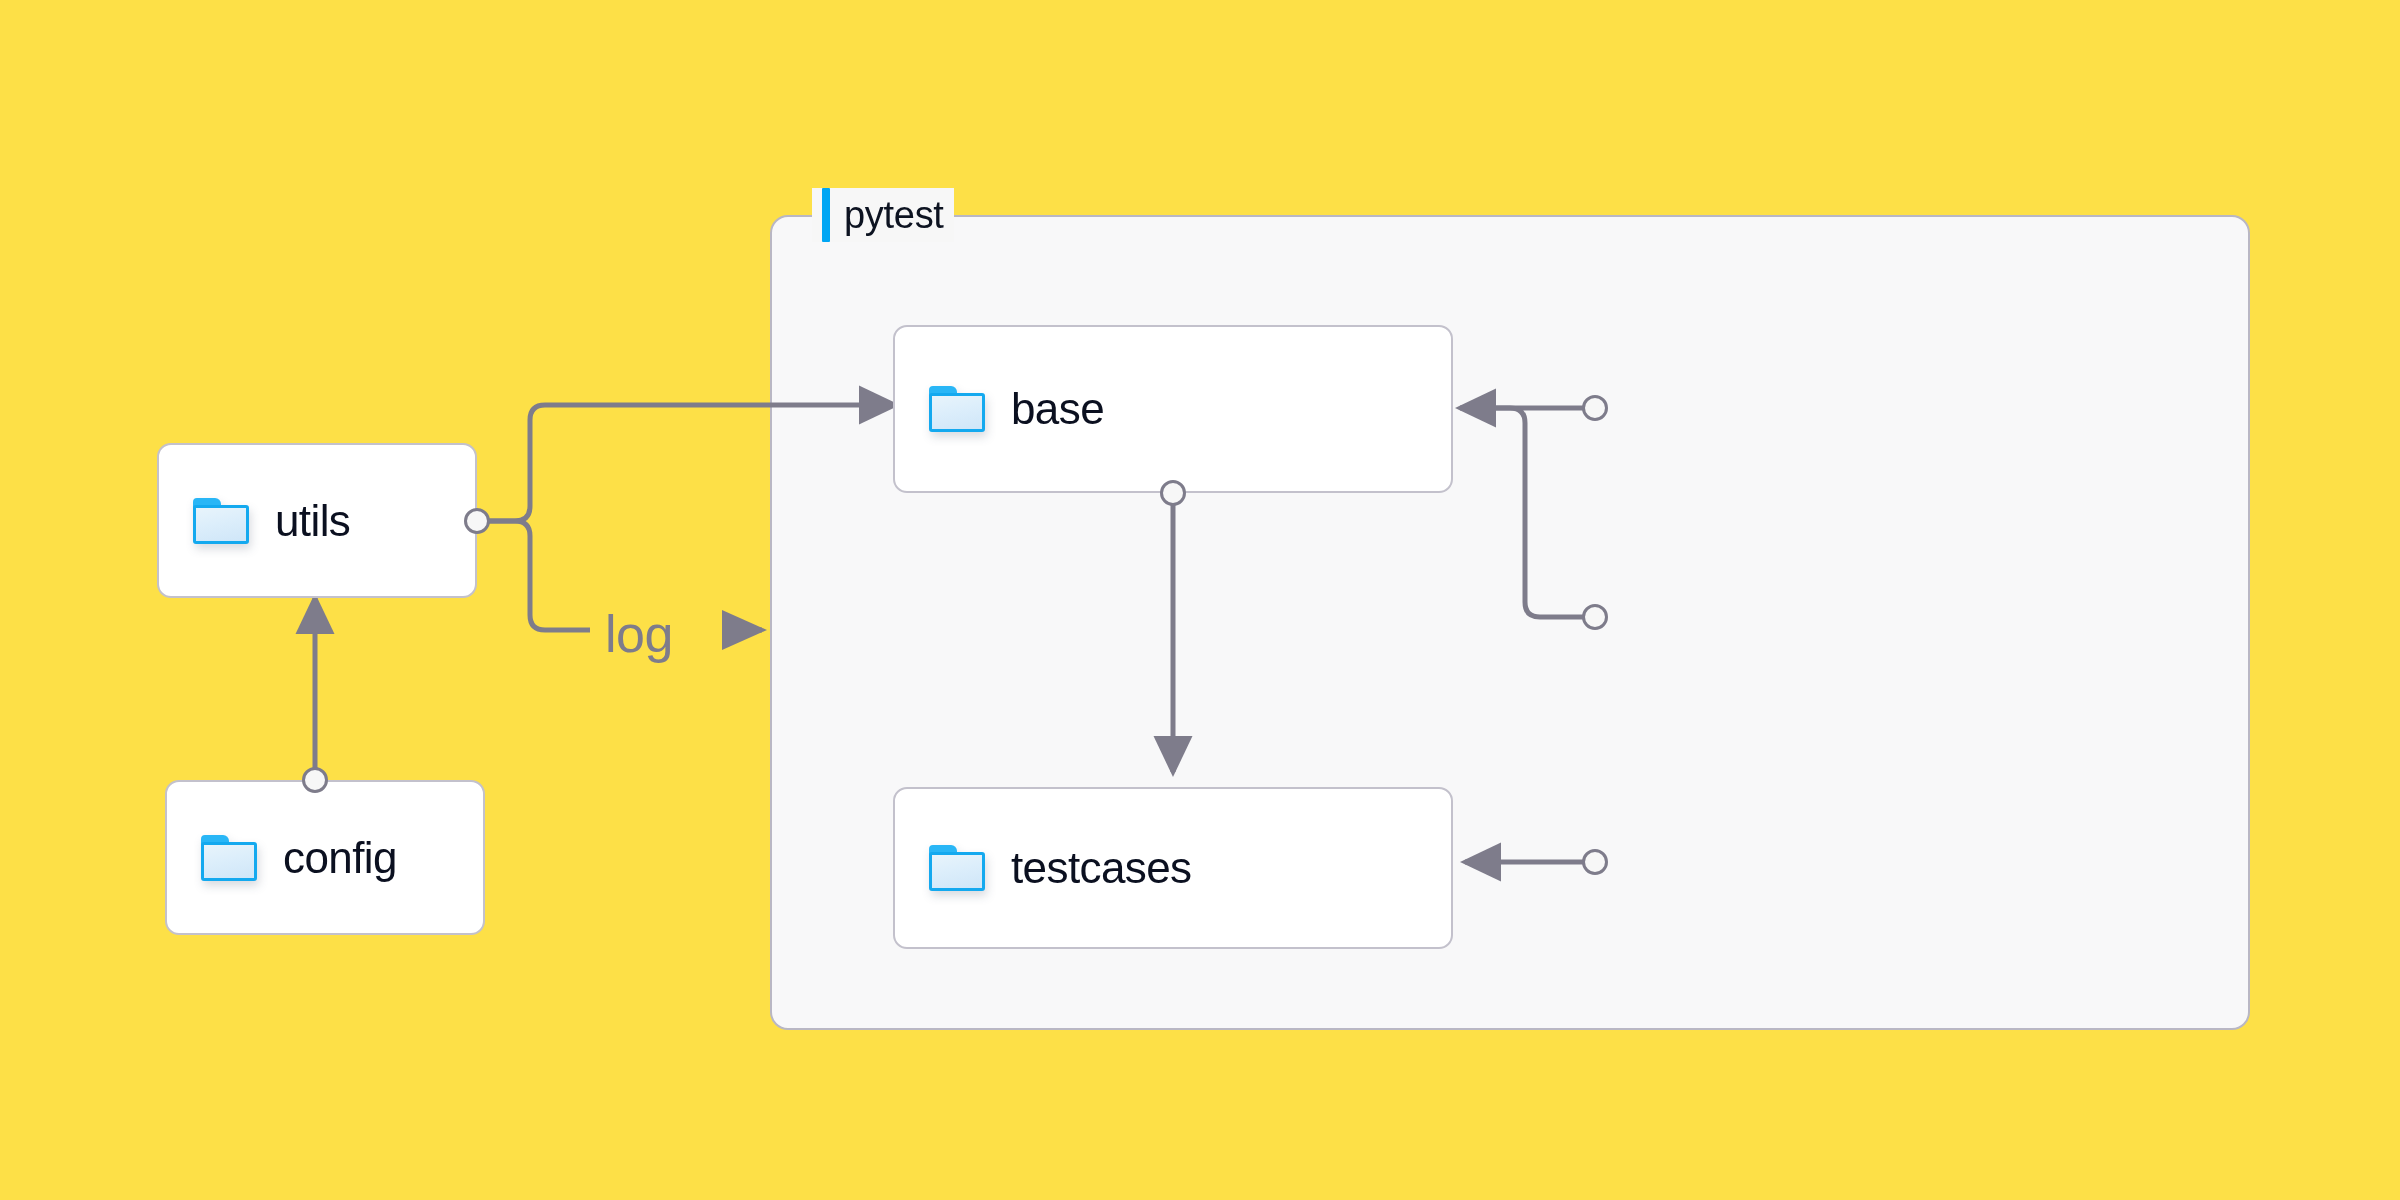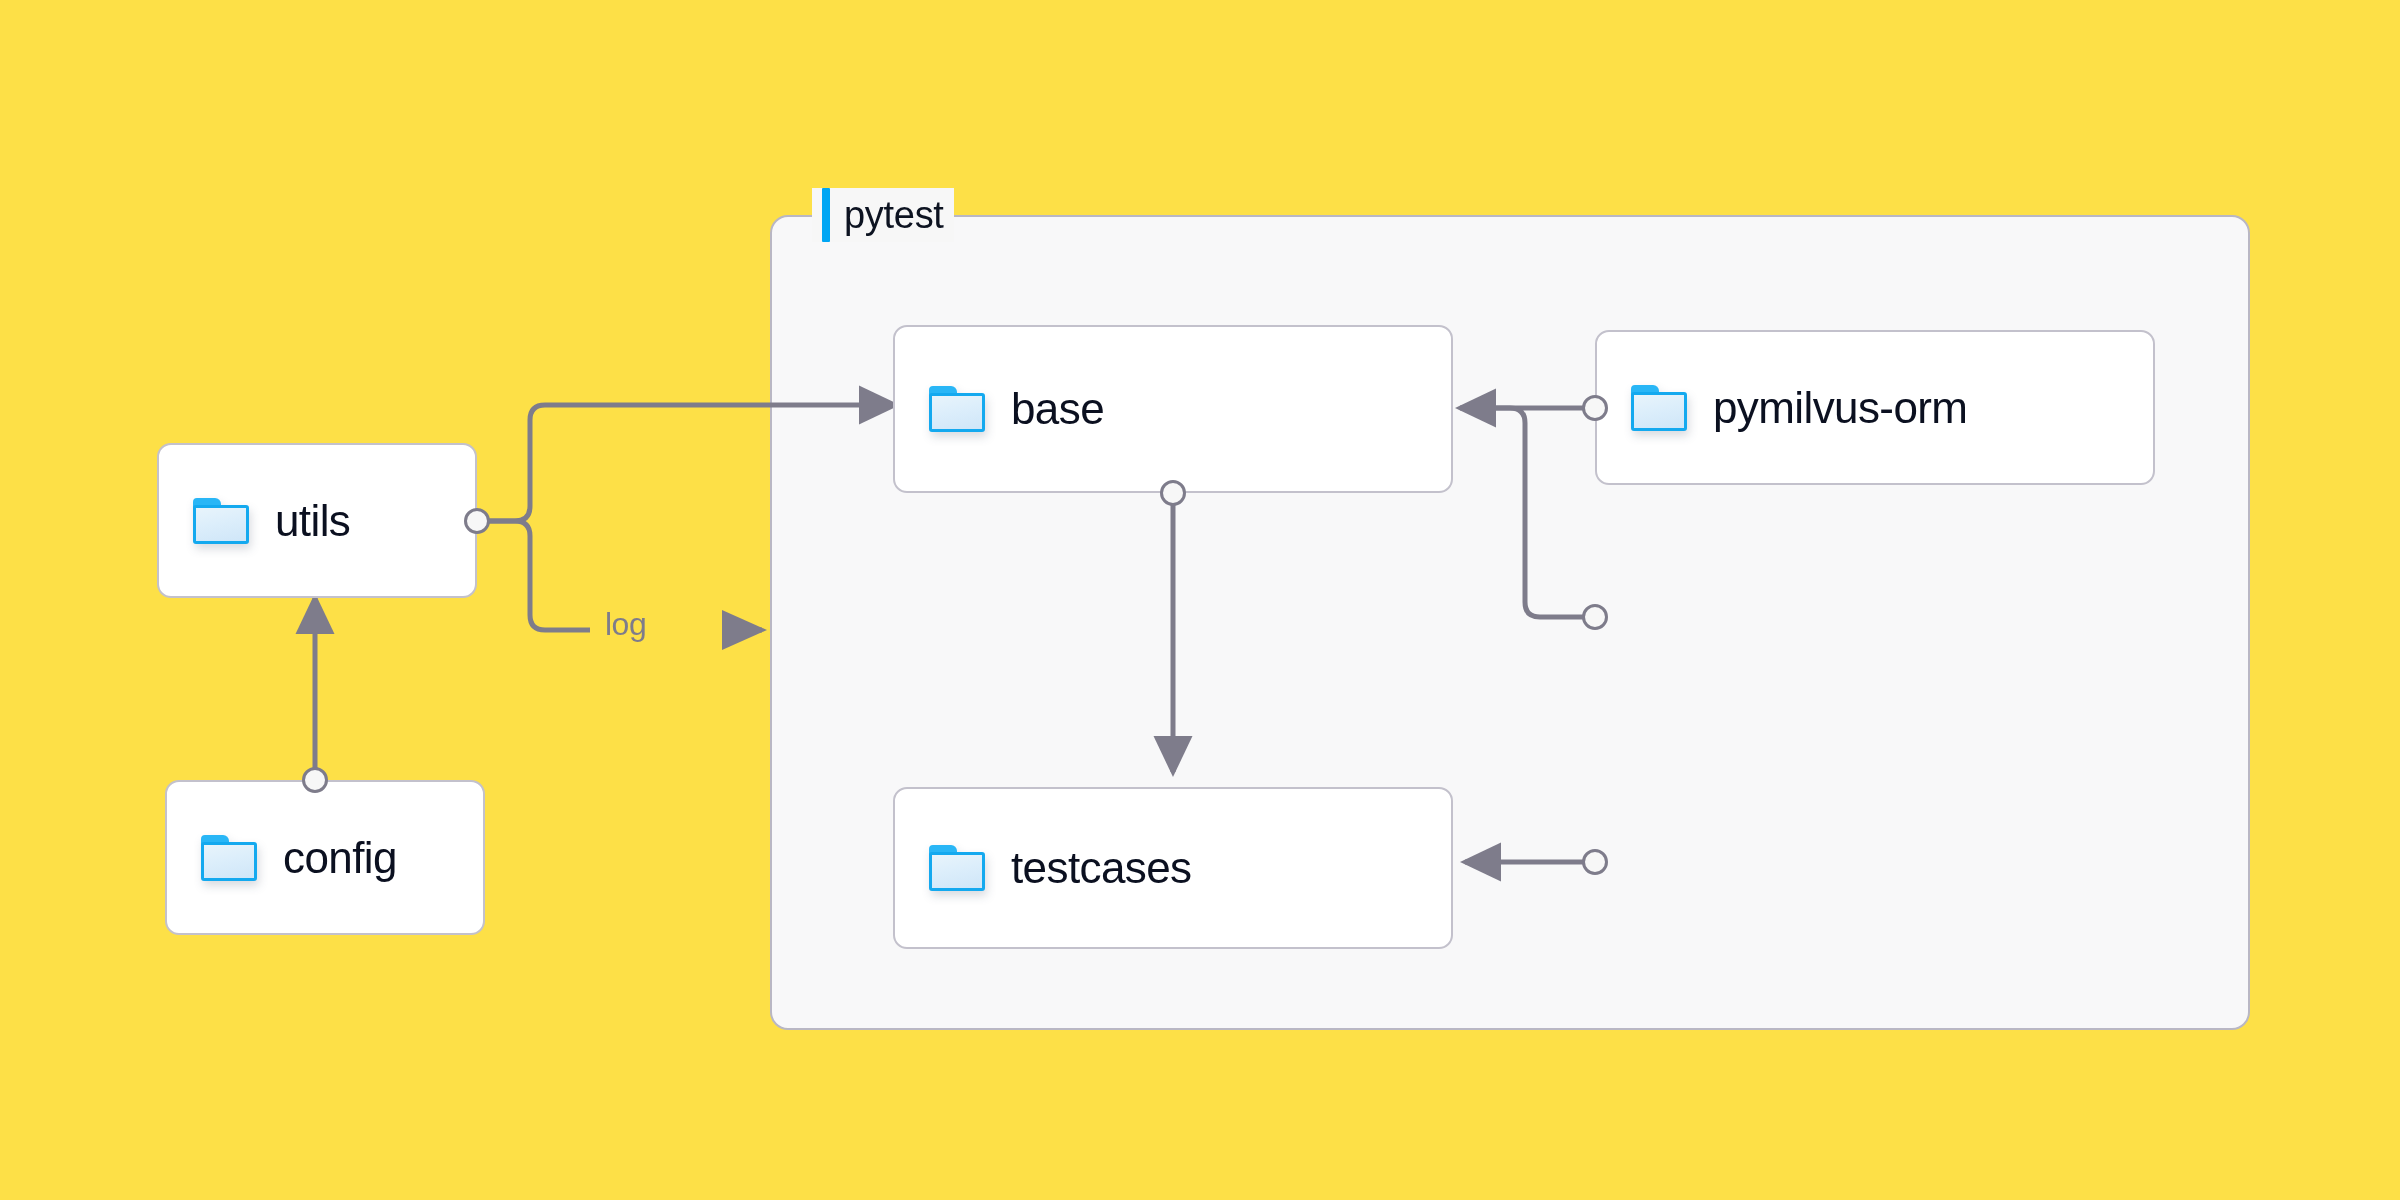--- a/index.html
+++ b/index.html
@@ -113,21 +113,21 @@
     width: 26px;
     height: 26px;
     border-radius: 50%;
     border: 3px solid #7e7c8b;
     background: #f7f7f7;
   }
 
   
   .edge-label {
     position: absolute;
-    font-size: 32px;
+    font-size: 52px;
     color: #7e7c8b;
     letter-spacing: -0.5px;
     line-height: 1;
     white-space: nowrap;
   }
 </style>
 </head>
 <body>
 
 <div id="canvas">
@@ -193,27 +193,20 @@
   </div>
 
   <div class="node" style="left:893px; top:325px; width:560px; height:168px;">
     <span class="folder-icon">
       <span class="fldr-tab"></span>
         <span class="fldr-body"></span>
     </span>
     <span class="node-label">base</span>
   </div>
 
-  <div class="node" style="left:1595px; top:330px; width:560px; height:155px;">
-    <span class="folder-icon">
-      <span class="fldr-tab"></span>
-        <span class="fldr-body"></span>
-    </span>
-    <span class="node-label">pymilvus-orm</span>
-  </div>
 
 
 
   <span class="port" style="left:464px;  top:508px;"></span>
   <span class="port" style="left:302px;  top:767px;"></span>
   <span class="port" style="left:1160px; top:480px;"></span>
   <span class="port" style="left:1582px; top:395px;"></span>
   <span class="port" style="left:1582px; top:604px;"></span>
   <span class="port" style="left:1582px; top:849px;"></span>
 

